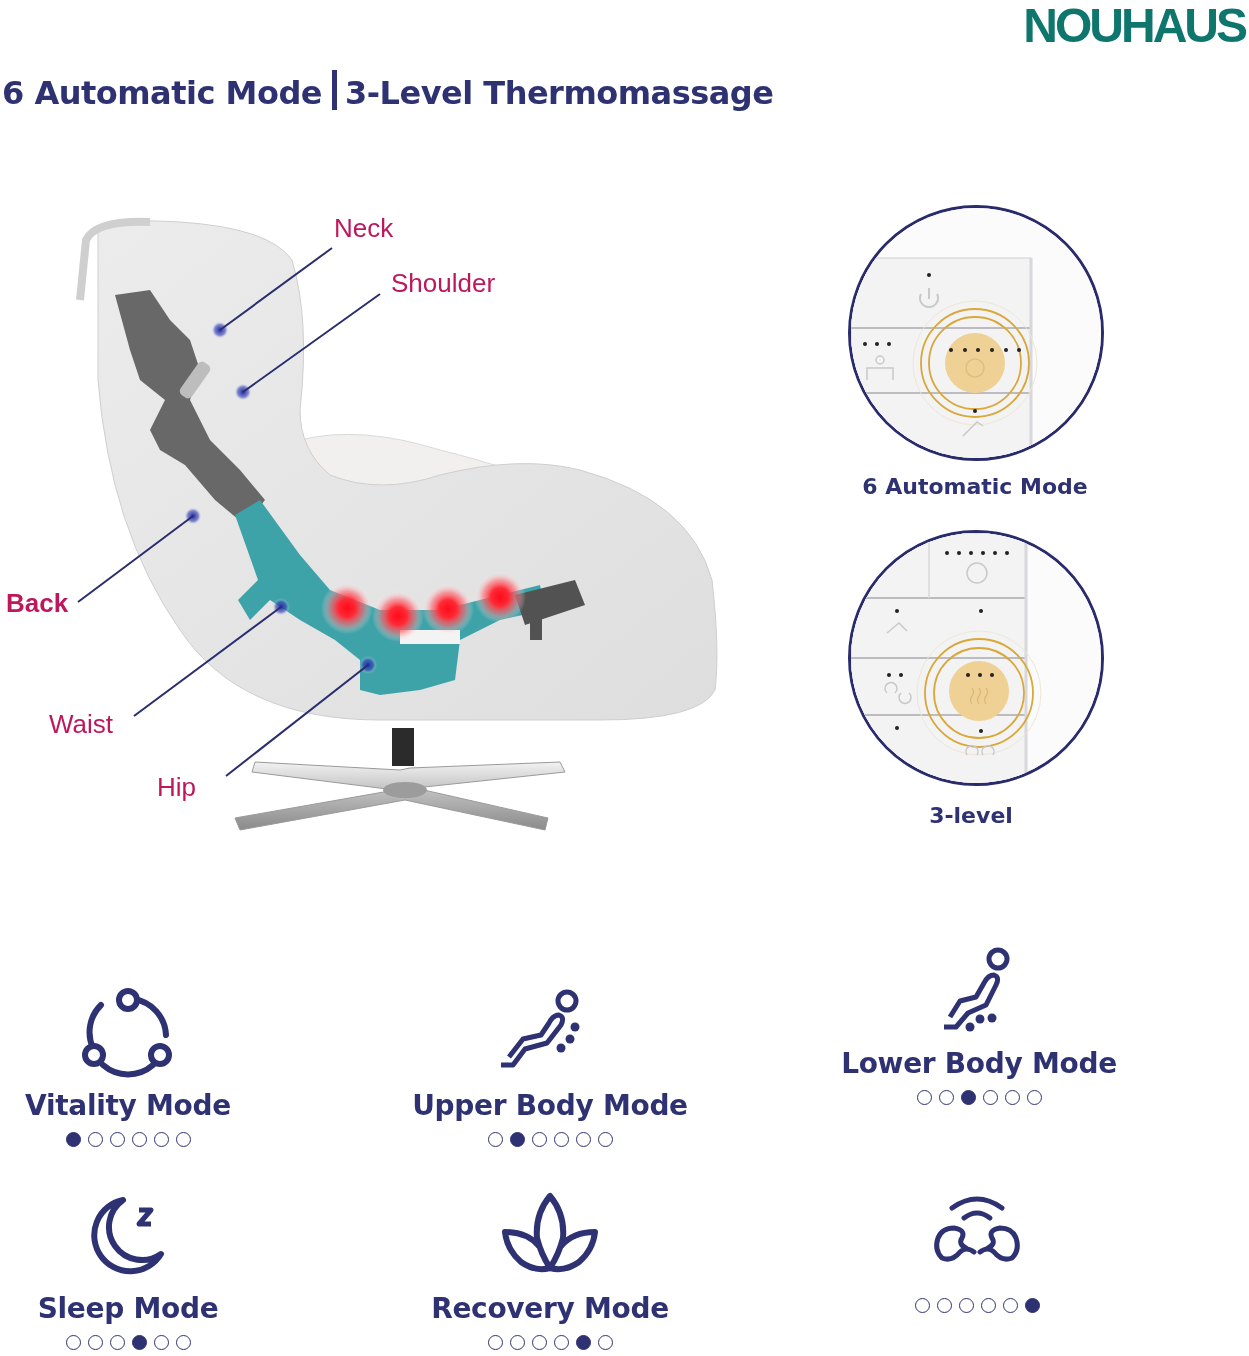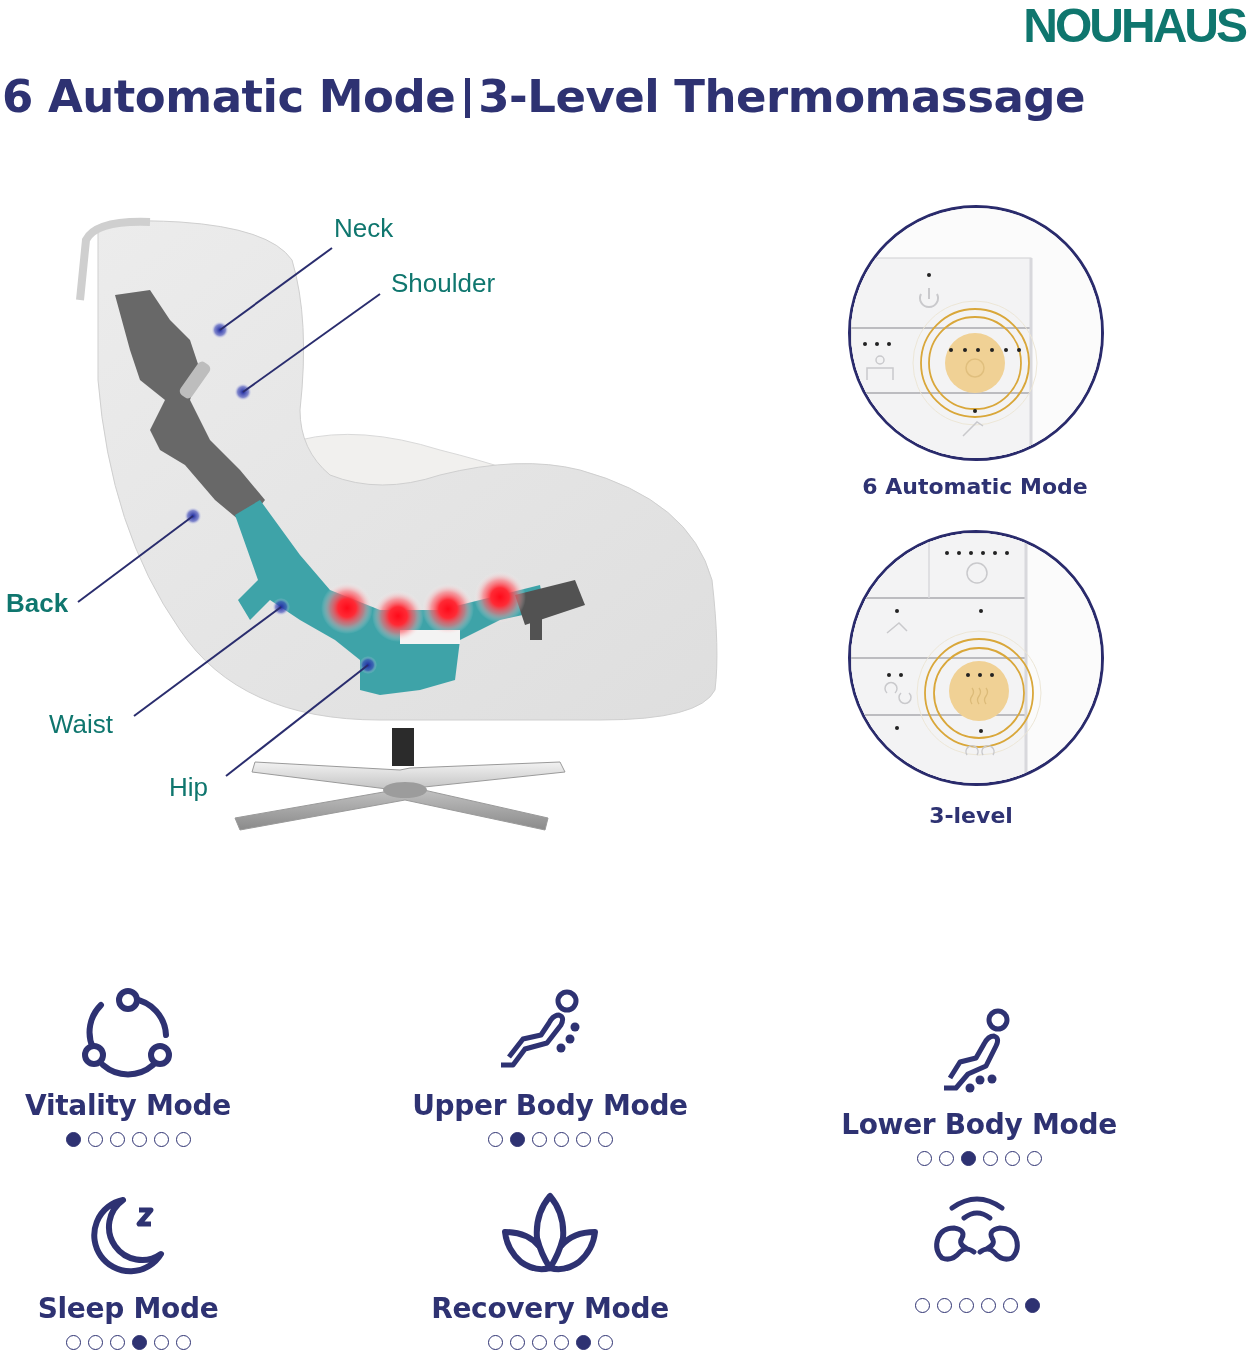--- a/index.html
+++ b/index.html
@@ -1,26 +1,26 @@
 <!DOCTYPE html>
 <html><head>
 <meta charset="utf-8">
 <style>
   * { box-sizing: border-box; margin: 0; padding: 0; }
   html, body { width: 1249px; height: 1356px; background: #ffffff; overflow: hidden; }
   body { position: relative; font-family: "Liberation Sans", "DejaVu Sans", sans-serif; color: #2e3272; }
 
   .logo { position: absolute; right: 4px; top: 2px; font-family: "Liberation Sans", sans-serif; font-weight: 900; font-size: 48px; letter-spacing: -3px; color: #0f766e; transform: scaleX(1.0); line-height: 48px; }
-  .headline { position: absolute; left: 2px; top: 70px; font-family: "DejaVu Sans", sans-serif; font-weight: bold; font-size: 45px; color: #2e3272; letter-spacing: -0.5px; white-space: nowrap; }
+  .headline { position: absolute; left: 2px; top: 70px; font-family: "DejaVu Sans", sans-serif; font-weight: bold; font-size: 32px; color: #2e3272; letter-spacing: -0.5px; white-space: nowrap; }
   .headline .sep { display: inline-block; width: 5px; height: 40px; background: #2e3272; margin: 0 8px 0 10px; vertical-align: -6px; }
 
   
   .chair-area { position: absolute; left: 0; top: 200px; width: 730px; height: 650px; }
   .chair-area svg { position: absolute; left: 0; top: 0; }
-  .zone-label { position: absolute; font-family: "Liberation Sans", sans-serif; font-size: 26px; color: #0f766e; }
+  .zone-label { position: absolute; font-family: "Liberation Sans", sans-serif; font-size: 26px; color: #be185d; }
 
   
   .panel { position: absolute; width: 256px; height: 256px; border-radius: 50%; border: 3px solid #2a2b6c; overflow: hidden; background: #f7f7f8; }
   .panel-caption { position: absolute; text-align: center; font-family: "DejaVu Sans", sans-serif; font-weight: bold; font-size: 22px; color: #2e3272; line-height: 26px; }
 
   
   .mode { position: absolute; width: 400px; text-align: center; }
   .mode .icon { width: 110px; height: 100px; margin: 0 auto; display: block; }
   .mode .label { display: block; font-family: "DejaVu Sans", sans-serif; font-weight: bold; font-size: 28px; color: #2e3272; margin-top: 4px; letter-spacing: -0.3px; }
   .dots { display: flex; justify-content: center; gap: 7px; margin-top: 10px; }
@@ -94,21 +94,21 @@
     <line x1="368" y1="465" x2="226" y2="576" stroke="#2a2d6e" stroke-width="2"></line>
 
     <rect x="392" y="528" width="22" height="38" fill="#2b2b2b"></rect>
     <path d="M400 570 L255 562 L252 572 L395 590 L235 618 L240 630 L405 600 L545 630 L548 618 L415 588 L565 572 L560 562 L410 568 Z" fill="url(#metal)" stroke="#9a9a9a"></path>
     <ellipse cx="405" cy="590" rx="22" ry="8" fill="#9c9c9c"></ellipse>
   </svg>
   <div class="zone-label" style="left:334px; top:13px;">Neck</div>
   <div class="zone-label" style="left:391px; top:68px;">Shoulder</div>
   <div class="zone-label" style="left:6px; top:388px;font-weight:bold;">Back</div>
   <div class="zone-label" style="left:49px; top:509px;">Waist</div>
-  <div class="zone-label" style="left:169px; top:572px;">Hip</div>
+  <div class="zone-label" style="left:157px; top:572px;">Hip</div>
 </div>
 
 <div class="panel" style="left:848px; top:205px;">
   <svg width="256" height="256" viewBox="0 0 256 256">
     <rect x="0" y="0" width="256" height="256" fill="#fbfbfb"></rect>
     <rect x="0" y="50" width="180" height="260" fill="#f3f3f4" stroke="#cfcfd2"></rect>
     <line x1="0" y1="120" x2="180" y2="120" stroke="#bcbcc0" stroke-width="2"></line>
     <line x1="0" y1="185" x2="180" y2="185" stroke="#bcbcc0" stroke-width="2"></line>
     <line x1="180" y1="50" x2="180" y2="256" stroke="#d8d8dc" stroke-width="3"></line>
     <circle cx="78" cy="67" r="2" fill="#222"></circle>
@@ -207,21 +207,21 @@
   <div class="dots">
     <span class="dot"></span>
       <span class="dot on"></span>
       <span class="dot"></span>
       <span class="dot"></span>
       <span class="dot"></span>
       <span class="dot"></span>
   </div>
 </div>
 
-<div class="mode" style="left:779px; top:1004px;">
+<div class="mode" style="left:779px; top:943px;">
   <svg class="icon" viewBox="0 0 110 100">
     <circle cx="74" cy="16" r="9" fill="none" stroke="#2e3272" stroke-width="5"></circle>
     <path d="M20 84 L32 84 L44 70 L62 62 L72 42 Q76 34 70 32 Q64 32 60 40 L52 54 L36 58 L26 74" fill="none" stroke="#2e3272" stroke-width="5" stroke-linejoin="round"></path>
     <circle cx="46" cy="84" r="4.5" fill="#2e3272"></circle>
     <circle cx="56" cy="76" r="4.5" fill="#2e3272"></circle>
     <circle cx="68" cy="75" r="4.5" fill="#2e3272"></circle>
   </svg>
   <span class="label">Lower Body Mode</span>
   <div class="dots">
     <span class="dot"></span>

